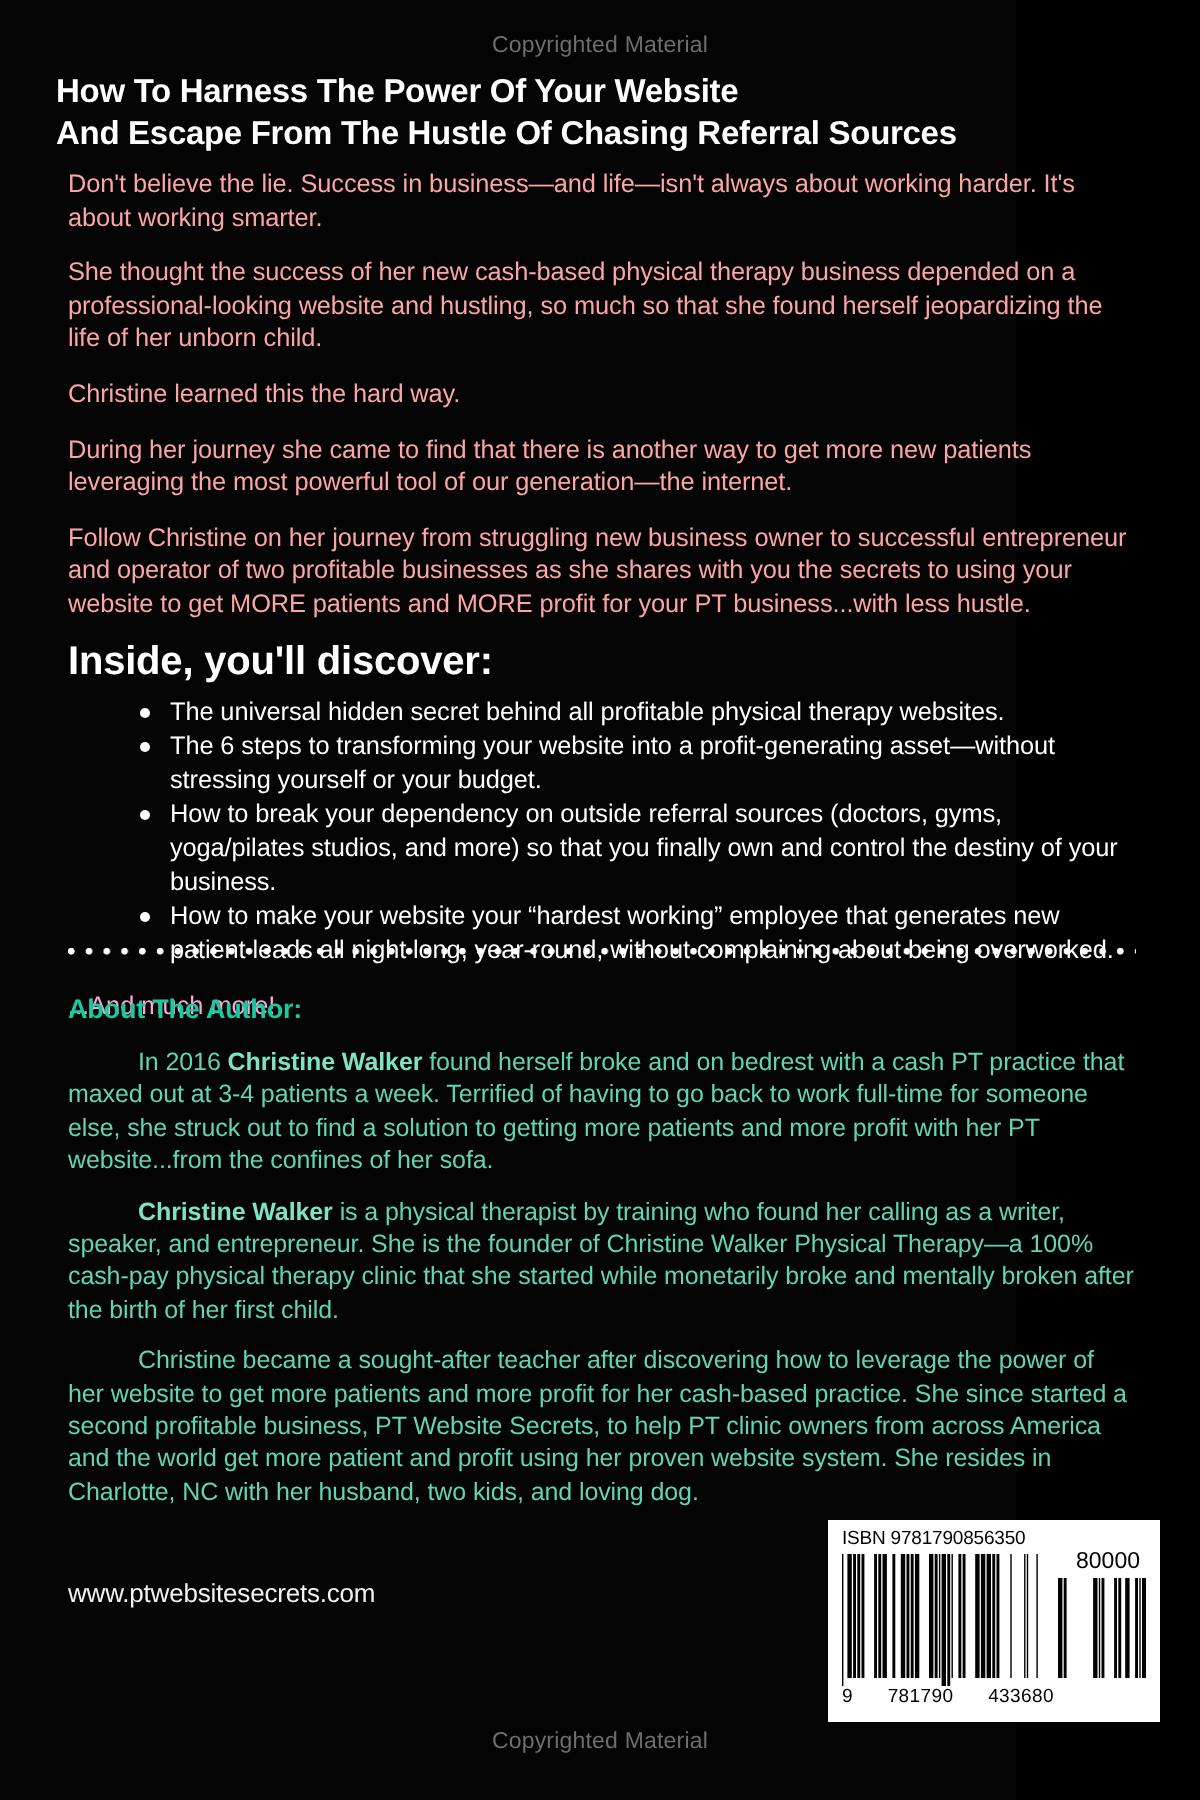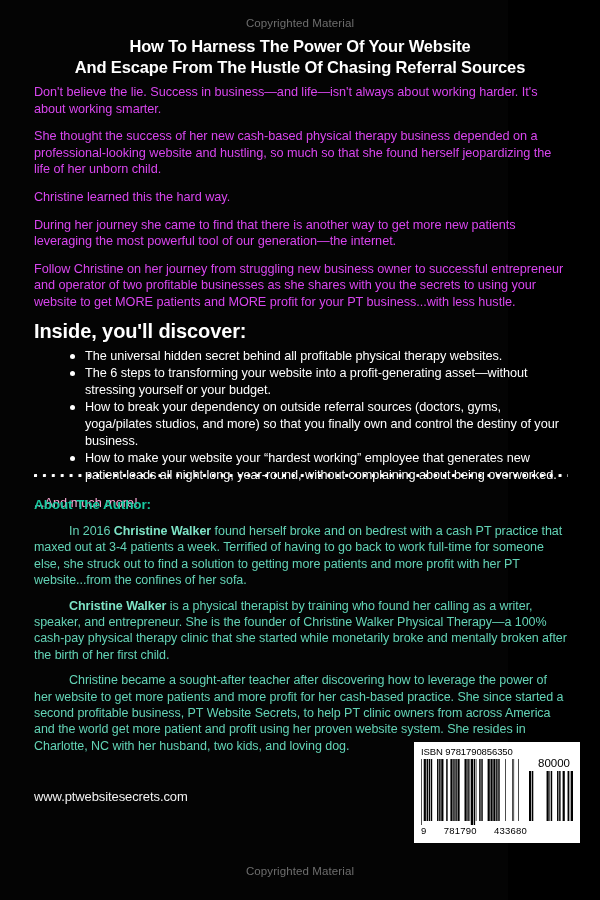--- a/index.html
+++ b/index.html
@@ -29,38 +29,38 @@
     font-weight:400;
   }
   .watermark.top    { top:17px; }
   .watermark.bottom { top:865px; }
 
   
   .headline {
     position:absolute;
     left:28px; top:36px;
     width:544px;
-    text-align:center;
+    text-align:left;
     color:#ffffff;
     font-weight:700;
     font-size:16.5px;
     line-height:21px;
     letter-spacing:-0.15px;
   }
   .headline .l2 { display:block; }
 
   
   .body-col {
     position:absolute;
     left:34px; top:84px;
     width:534px;
   }
 
   p.para {
-    color:#d946ef;
+    color:#fca5a5;
     font-size:12.7px;
     line-height:16.6px;
     margin-bottom:11px;
     letter-spacing:-0.05px;
   }
 
   
   .inside-head {
     color:#ffffff;
     font-weight:700;
@@ -137,21 +137,21 @@
     position:absolute;
     left:34px; top:789px;
     color:#f2f2f2;
     font-size:13px;
     letter-spacing:-0.1px;
   }
 
   
   .barcode-box {
     position:absolute;
-    left:414px; top:742px;
+    left:414px; top:760px;
     width:166px; height:101px;
     background:#ffffff;
     padding:4px 5px 0 7px;
   }
   .isbn-text {
     color:#000000;
     font-size:9.5px;
     line-height:11px;
     font-family:"Liberation Sans", sans-serif;
     letter-spacing:-0.1px;

